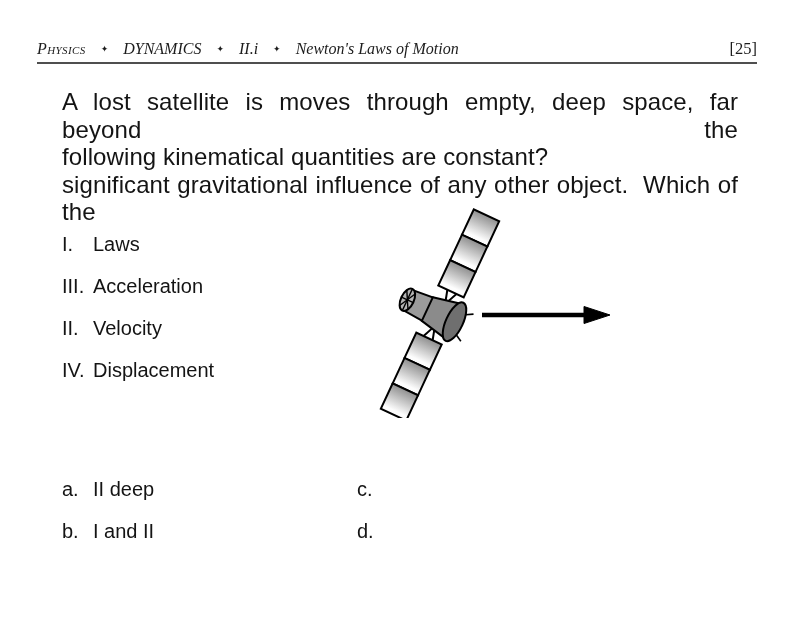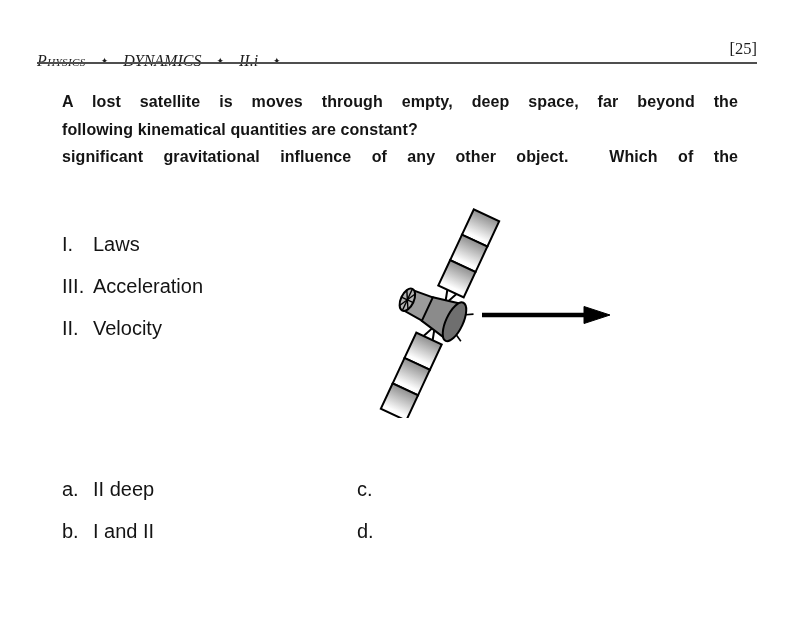--- a/index.html
+++ b/index.html
@@ -2,39 +2,39 @@
 <html><head>
 <meta charset="utf-8">
 <style>
   html,body { margin:0; padding:0; background:#ffffff; }
   .page {
     position:relative; width:800px; height:617px; background:#ffffff;
     font-family:"Liberation Sans", sans-serif; color:#141414; overflow:hidden;
   }
   
   .header {
-    position:absolute; left:37px; top:51px; height:20px;
+    position:absolute; left:37px; top:39px; height:20px;
     font-family:"Liberation Serif", serif; font-style:italic;
     font-size:16px; line-height:20px; color:#1c1c1c;
     display:flex; align-items:baseline; white-space:nowrap;justify-content:flex-end;
   }
   .h-item.smallcaps { font-variant:small-caps; letter-spacing:0.4px; }
   .h-bullet {
     font-style:normal; font-family:"DejaVu Sans", sans-serif;
     font-size:9px; margin:0 15px; position:relative; top:-2px; color:#1c1c1c;
   }
   .page-number {
     position:absolute; right:43px; top:39px;
     font-family:"Liberation Serif", serif; font-size:16.5px; color:#1c1c1c;
   }
   .rule { position:absolute; left:37px; top:62px; width:720px; height:2px; background:#4f4f4f; }
   
   .question {
     position:absolute; left:62px; top:88px; width:676px;
-    font-size:16px; line-height:27.5px; letter-spacing:0.1px;font-weight:bold;
+    font-size:24px; line-height:27.5px; letter-spacing:0.1px;
   }
   .qline.just { text-align:justify; text-align-last:justify; }
   
   .quantities { position:absolute; left:62px; top:233px; font-size:20px; }
   .qrow { display:flex; line-height:22px; margin-bottom:20px; }
   .qrow .num { width:31px; flex:0 0 31px; }
   
   .answers {
     position:absolute; left:62px; top:478px; width:660px;
     display:grid; grid-template-columns:295px 1fr;
@@ -51,20 +51,21 @@
 
 <div class="page">
 
   <div class="header">
     <span class="h-item smallcaps">Physics</span>
     <span class="h-bullet">✦</span>
     <span class="h-item">DYNAMICS</span>
     <span class="h-bullet">✦</span>
     <span class="h-item">II.i</span>
     <span class="h-bullet">✦</span>
+    <span class="h-item">Newton's Laws of Motion</span>
   </div>
   <div class="page-number">[25]</div>
   <div class="rule"></div>
 
   <div class="question">
     <div class="qline just">A lost satellite is moves through empty, deep space, far beyond the</div>
     <div class="qline">following kinematical quantities are constant?</div>
     <div class="qline just">significant gravitational influence of any other object.&nbsp; Which of the</div>
   </div>
 
@@ -73,20 +74,24 @@
       <span class="num">I.</span>
       <span class="lab">Laws</span>
     </div>
     <div class="qrow">
       <span class="num">III.</span>
       <span class="lab">Acceleration</span>
     </div>
     <div class="qrow">
       <span class="num">II.</span>
       <span class="lab">Velocity</span>
+    </div>
+    <div class="qrow">
+      <span class="num">IV.</span>
+      <span class="lab">Displacement</span>
     </div>
   </div>
 
   <svg class="figure" viewBox="0 0 240 215" xmlns="http://www.w3.org/2000/svg">
     <defs>
       <linearGradient id="cellGrad" x1="0" y1="0" x2="0" y2="1">
         <stop offset="0" stop-color="#8f8f8f"></stop>
         <stop offset="0.85" stop-color="#fdfdfd"></stop>
       </linearGradient>
     </defs>

